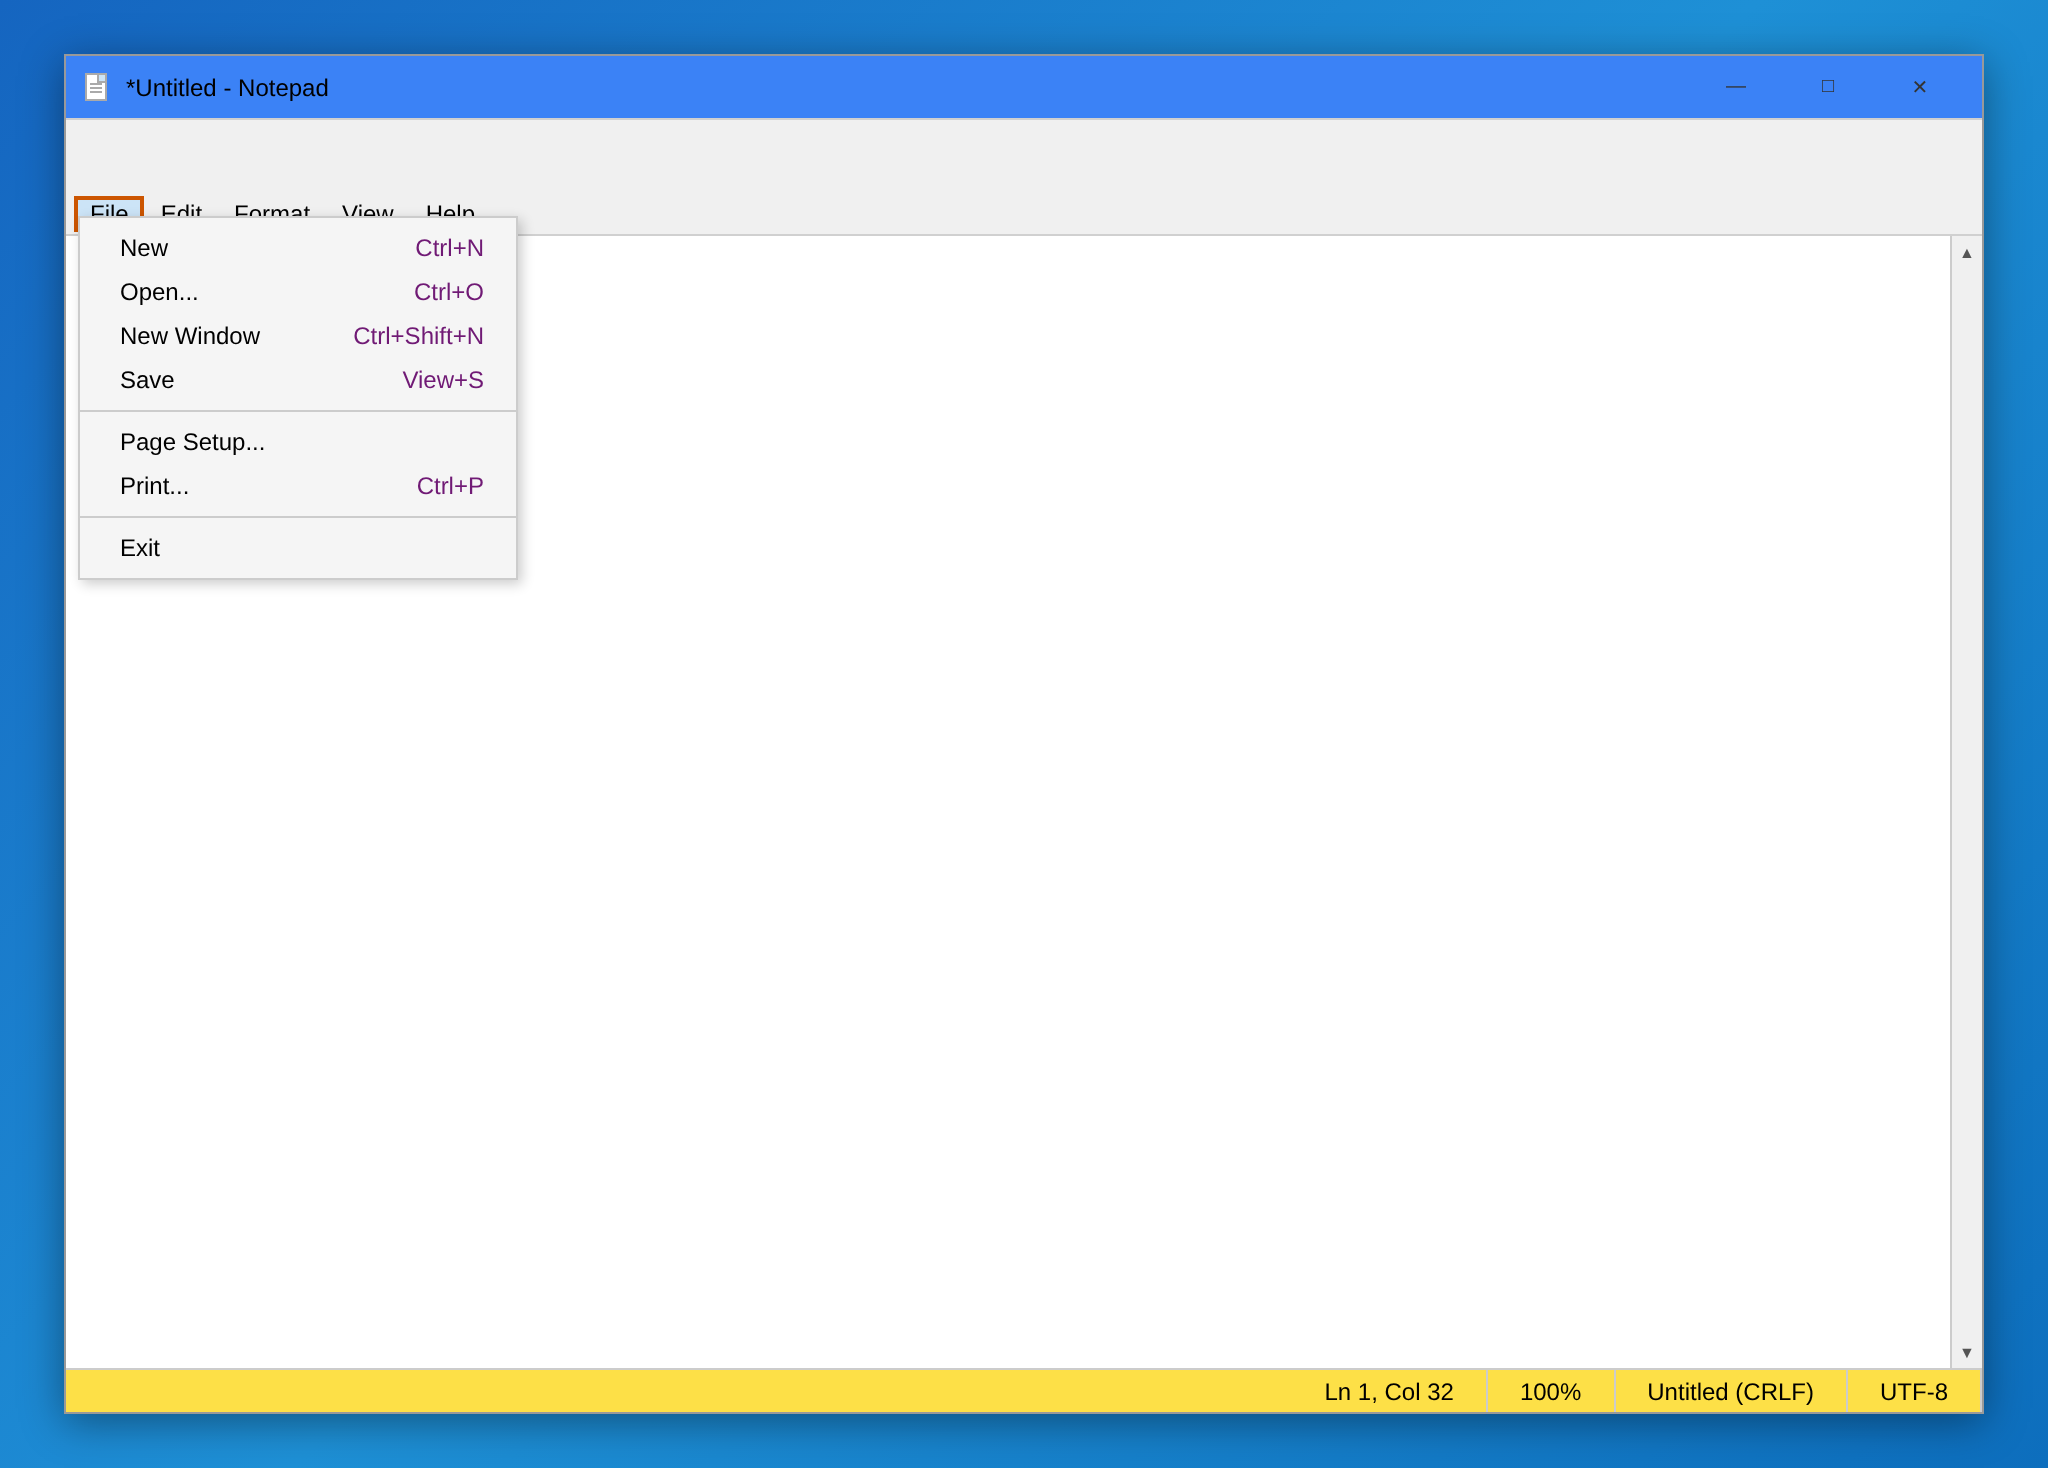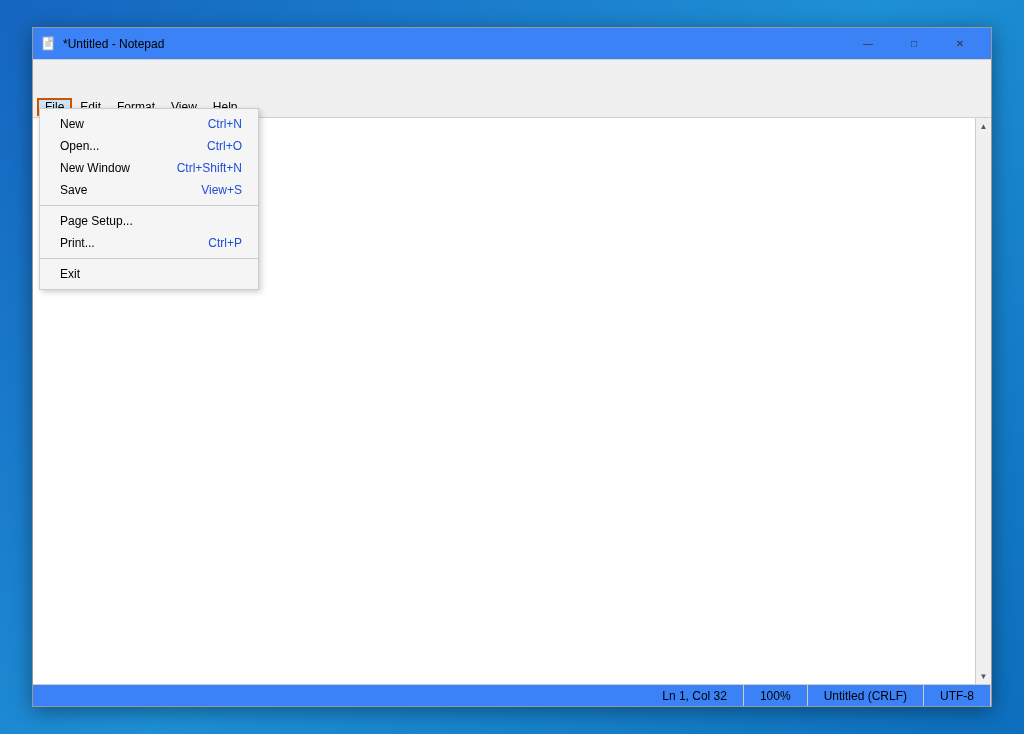--- a/index.html
+++ b/index.html
@@ -116,21 +116,21 @@
       color: #000;
       position: relative;
     }
 
     .dropdown-item.highlighted {
       background: #cce4f7;
       border: 2px solid #cc5500;
     }
 
     .dropdown-item .shortcut {
-      color: #1d4ed8;
+      color: #701a75;
       margin-left: 30px;
     }
 
     .dropdown-separator {
       height: 1px;
       background: #ccc;
       margin: 4px 0;
     }
 
     .editor-area {
@@ -171,21 +171,21 @@
       display: flex;
       align-items: center;
       justify-content: center;
       font-size: 8px;
       cursor: pointer;
       color: #555;
     }
 
     .status-bar {
       height: 22px;
-      background: #3b82f6;
+      background: #fde047;
       border-top: 1px solid #ccc;
       display: flex;
       align-items: center;
       font-size: 12px;
       color: #000;
     }
 
     .status-item {
       padding: 0 16px;
       border-right: 1px solid #ccc;

